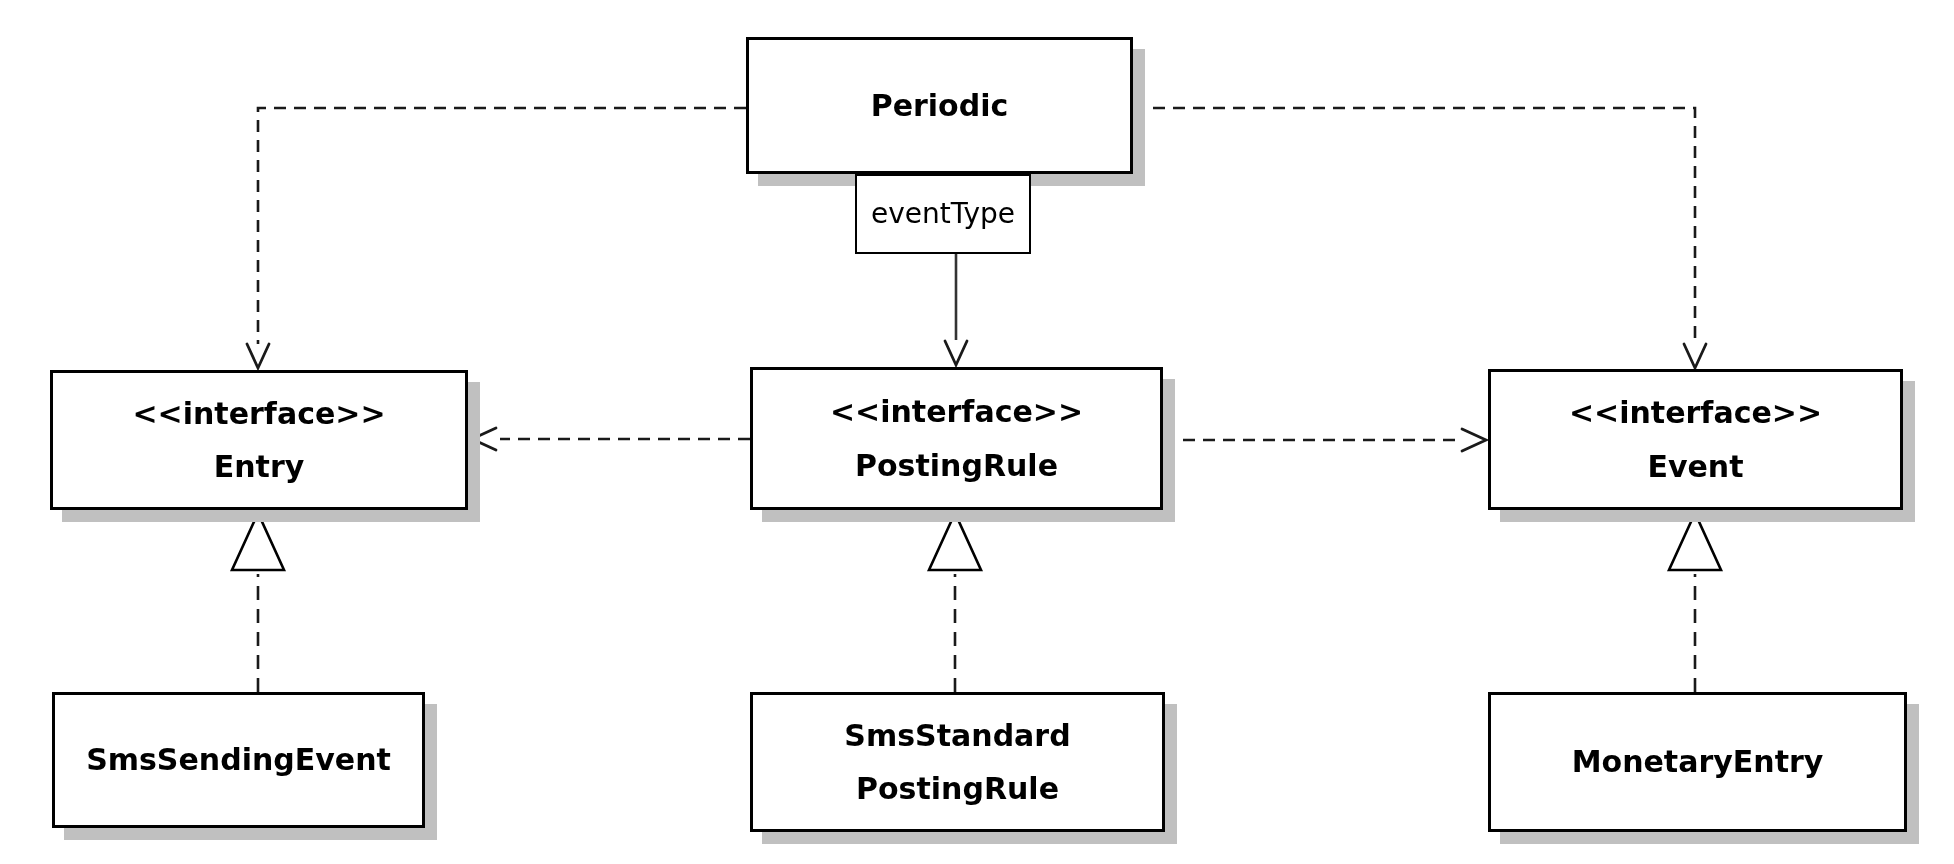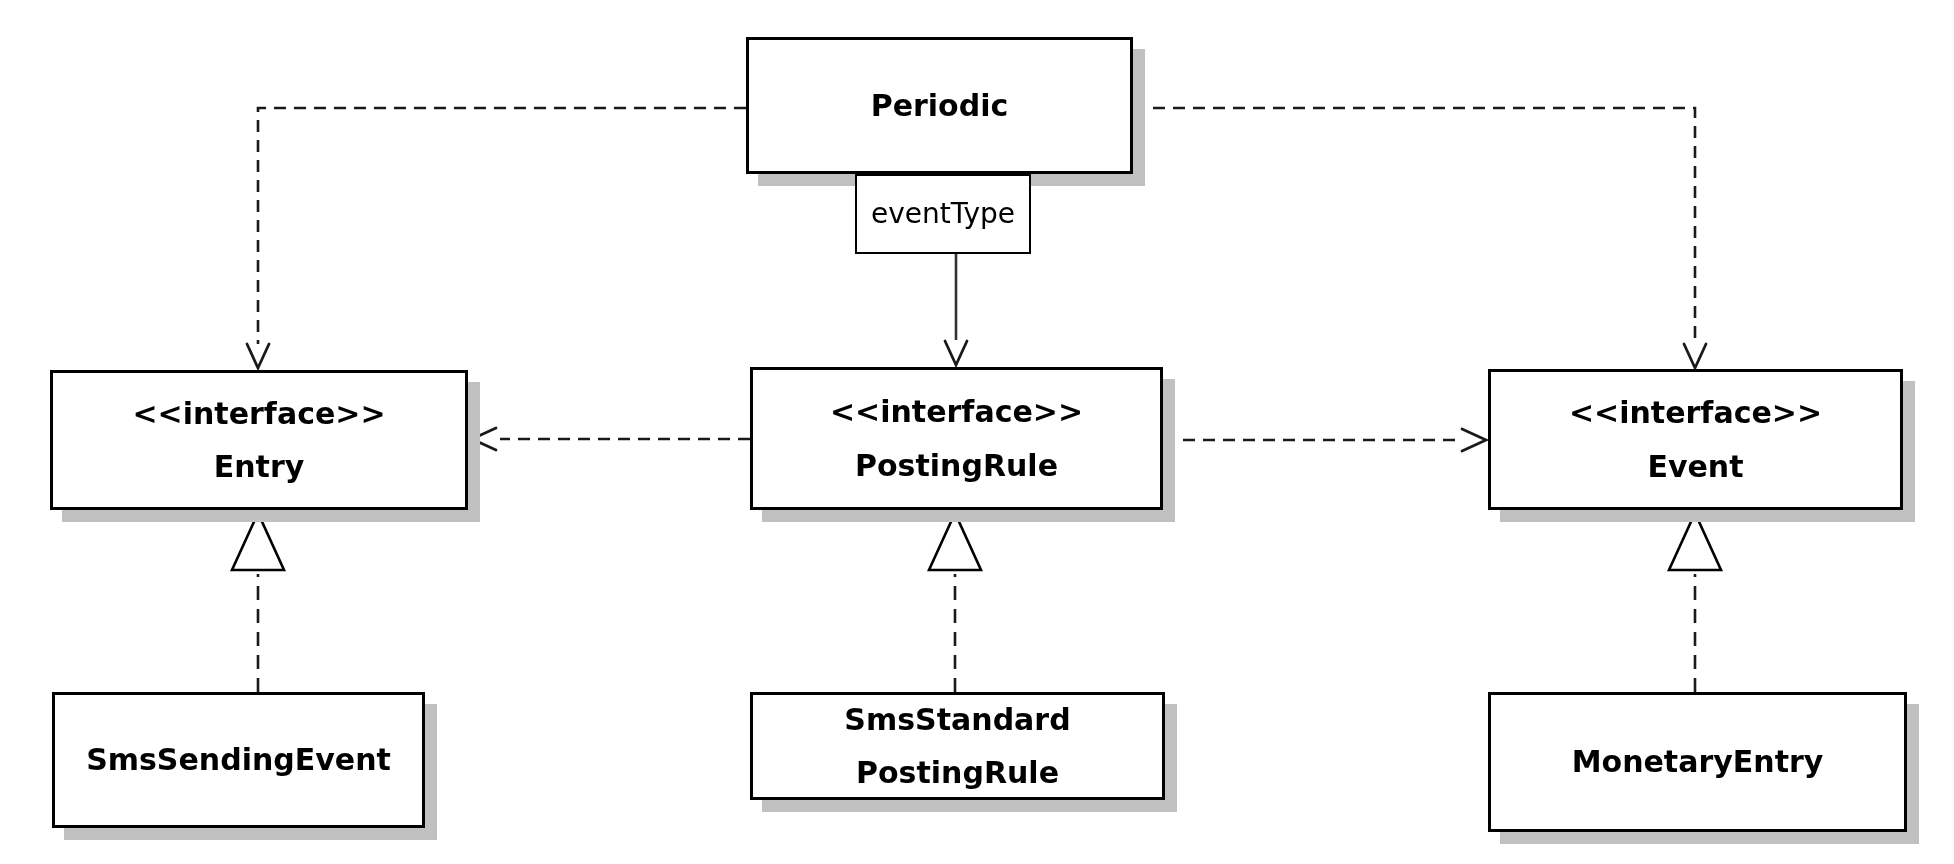--- a/index.html
+++ b/index.html
@@ -42,21 +42,21 @@
     line-height: 1.4;
     z-index: 3;
   }
   
   .n-periodic   { left: 746px;  top: 37px;  width: 387px; height: 137px; }
   .n-eventtype  { left: 855px;  top: 174px; width: 176px; height: 80px;  }
   .n-event      { left: 50px;   top: 370px; width: 418px; height: 140px; }
   .n-posting    { left: 750px;  top: 367px; width: 413px; height: 143px; }
   .n-entry      { left: 1488px; top: 369px; width: 415px; height: 141px; }
   .n-smsevent   { left: 52px;   top: 692px; width: 373px; height: 136px; }
-  .n-smsposting { left: 750px;  top: 692px; width: 415px; height: 108px; }
+  .n-smsposting { left: 750px;  top: 692px; width: 415px; height: 140px; }
   .n-monetary   { left: 1488px; top: 692px; width: 419px; height: 140px; }
 
   .edge-dashed  { stroke: #1a1a1a; stroke-width: 2.6; fill: none; stroke-dasharray: 12 8; }
   .edge-dashed-v{ stroke: #1a1a1a; stroke-width: 2.6; fill: none; stroke-dasharray: 14 9; }
   .edge-solid   { stroke: #333333; stroke-width: 2.6; fill: none; }
   .arrow-open   { stroke: #1a1a1a; stroke-width: 2.8; fill: none; stroke-linecap: round; }
   .tri-hollow   { stroke: #000000; stroke-width: 2.6; fill: #ffffff; }
 </style>
 </head>
 <body>

